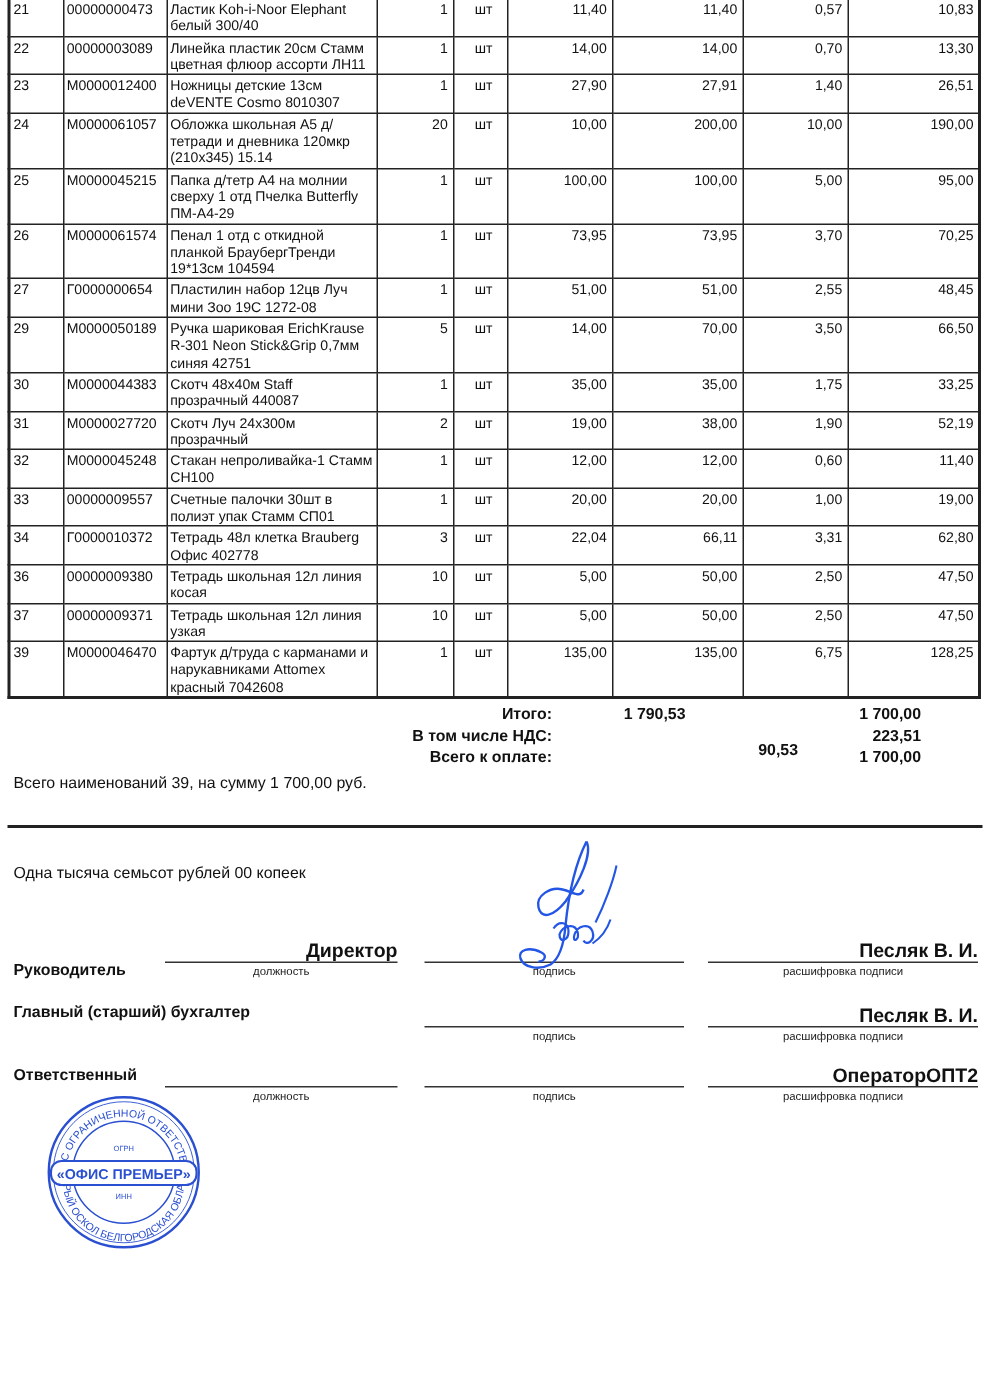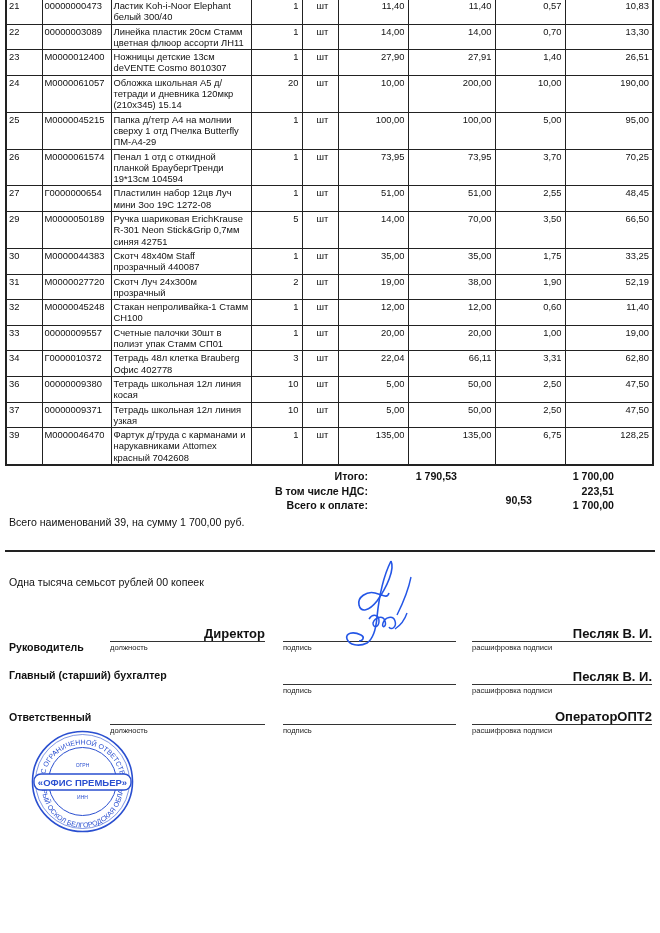--- a/index.html
+++ b/index.html
@@ -18,21 +18,21 @@
   .totals .v1 { position: absolute; right: 167px; }
   .totals .v2 { position: absolute; right: 92px; margin-top: 24px; }
   .totals .v3 { position: absolute; right: 10px; text-align: center; }
   .summary { position: absolute; left: 9px; top: 516px; font-size: 10.6px; }
   .summary .line1 { height: 14px; }
   .summary .line2 { font-weight: normal; margin-top: 46px; }
   .sep { position: absolute; left: 5px; top: 550px; width: 650px; height: 2px; background: #222; }
   .sig-label { position: absolute; font-size: 10.6px; font-weight: bold; white-space: nowrap; }
   .sig-field { position: absolute; border-bottom: 1px solid #333; text-align: right;
                font-size: 13px; font-weight: bold; height: 14px; line-height: 14px; }
-  .sig-caption { position: absolute; text-align: left; font-size: 7.6px; color: #222; }
+  .sig-caption { position: absolute; text-align: center; font-size: 7.6px; color: #222; }
   .signature { position: absolute; left: 343px; top: 557px; width: 72px; height: 92px; }
   .stamp { position: absolute; left: 30px; top: 729px; width: 105px; height: 105px; }
 </style>
 </head>
 <body>
 
 <table class="tbl">
   <colgroup>
     <col style="width:36px">
       <col style="width:69px">

